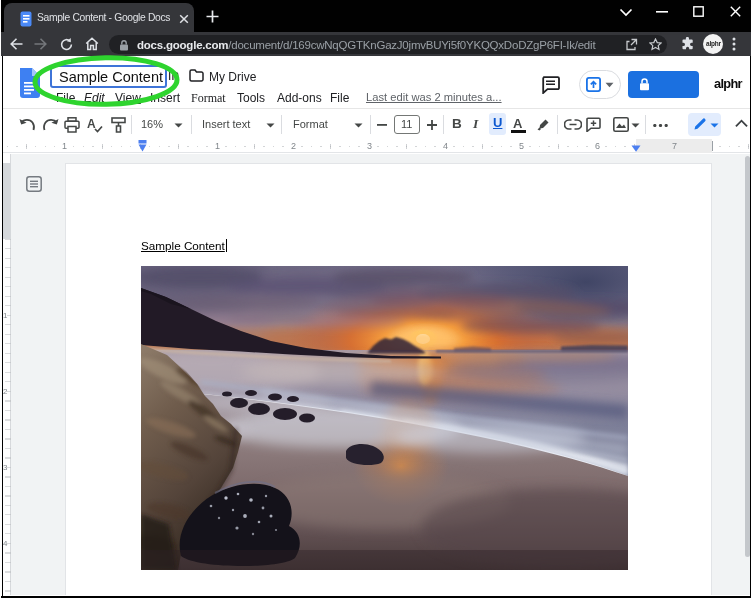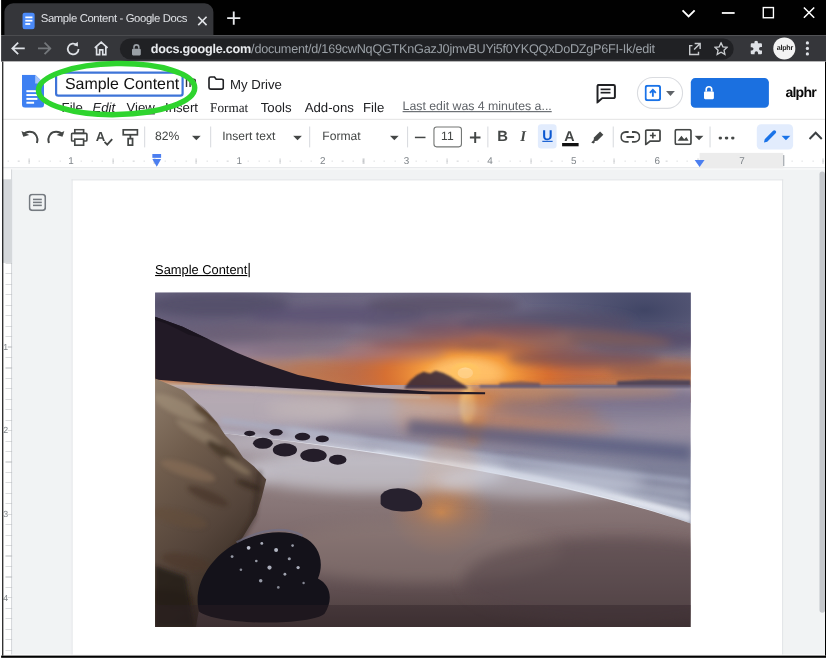--- a/index.html
+++ b/index.html
@@ -144,21 +144,21 @@
     <span class="abs" style="left:207px;top:14px;font-size:12px;font-weight:500;color:#202124;">My Drive</span>
 
     <span class="abs menu" style="left:54px;">File</span>
     <span class="abs menu" style="left:82px;font-style:italic;">Edit</span>
     <span class="abs menu" style="left:113px;text-decoration:underline;">View</span>
     <span class="abs menu" style="left:148px;">Insert</span>
     <span class="abs menu" style="left:189px;font-family:Liberation Serif, serif;">Format</span>
     <span class="abs menu" style="left:235px;">Tools</span>
     <span class="abs menu" style="left:275px;">Add-ons</span>
     <span class="abs menu" style="left:328px;">File</span>
-    <span id="lastedit" class="abs">Last edit was 4 minutes a...</span>
+    <span id="lastedit" class="abs">Last edit was 2 minutes a...</span>
 
     <svg class="ic" style="left:539px;top:20px" width="19" height="18" viewBox="0 0 19 18">
       <path d="M2.2 1.2 h14.6 a1.2 1.2 0 0 1 1.2 1.2 v9.6 a1.2 1.2 0 0 1 -1.2 1.2 H6.5 L2.2 17 V2.4 a1.2 1.2 0 0 1 1.2-1.2 Z" fill="none" stroke="#202124" stroke-width="1.8"></path>
       <rect x="5" y="4.5" width="9" height="1.5" fill="#202124"></rect>
       <rect x="5" y="7.5" width="9" height="1.5" fill="#202124"></rect>
     </svg>
     <div class="abs" style="left:577px;top:14px;width:42px;height:29px;border:1px solid #dadce0;border-radius:15px;background:#fff;"></div>
     <svg class="ic" style="left:584px;top:21px" width="15" height="15" viewBox="0 0 15 15">
       <rect x="0.9" y="0.9" width="13.2" height="13.2" rx="2" fill="none" stroke="#1a73e8" stroke-width="1.8"></rect>
       <path d="M7.5 11 V5.2 M4.8 7.4 L7.5 4.6 L10.2 7.4" stroke="#1a73e8" stroke-width="1.7" fill="none"></path>
@@ -192,21 +192,21 @@
     </svg>
     <svg class="ic" style="left:85px;top:8px" width="16" height="16" viewBox="0 0 16 16">
       <text x="0" y="11" font-size="12" font-weight="bold" fill="#444746" font-family="Liberation Sans">A</text>
       <path d="M8 12 L10.5 14.5 L15 9.5" stroke="#444746" stroke-width="1.7" fill="none"></path>
     </svg>
     <svg class="ic" style="left:109px;top:8px" width="15" height="16" viewBox="0 0 15 16">
       <rect x="1" y="1" width="13" height="4.5" fill="none" stroke="#444746" stroke-width="1.6"></rect>
       <path d="M14 3 h0 M1 3 h-0 M7.5 5.5 V9 M7.5 9 h-2 v6 h4 v-6 Z" stroke="#444746" stroke-width="1.6" fill="none"></path>
     </svg>
     <div class="tsep" style="left:129px"></div>
-    <span class="tt" style="left:139px;top:9px">82%</span>
+    <span class="tt" style="left:139px;top:9px">16%</span>
     <svg class="ic" style="left:172px;top:14px" width="9" height="5" viewBox="0 0 9 5">
         <path d="M0.5 0.5 L4.5 4.5 L8.5 0.5 Z" fill="#444746"></path>
       </svg>
     <div class="tsep" style="left:189px"></div>
     <span class="tt" style="left:200px;top:9px">Insert text</span>
     <svg class="ic" style="left:264px;top:14px" width="9" height="5" viewBox="0 0 9 5">
         <path d="M0.5 0.5 L4.5 4.5 L8.5 0.5 Z" fill="#444746"></path>
       </svg>
     <div class="tsep" style="left:279px"></div>
     <span class="tt" style="left:291px;top:9px">Format</span>

